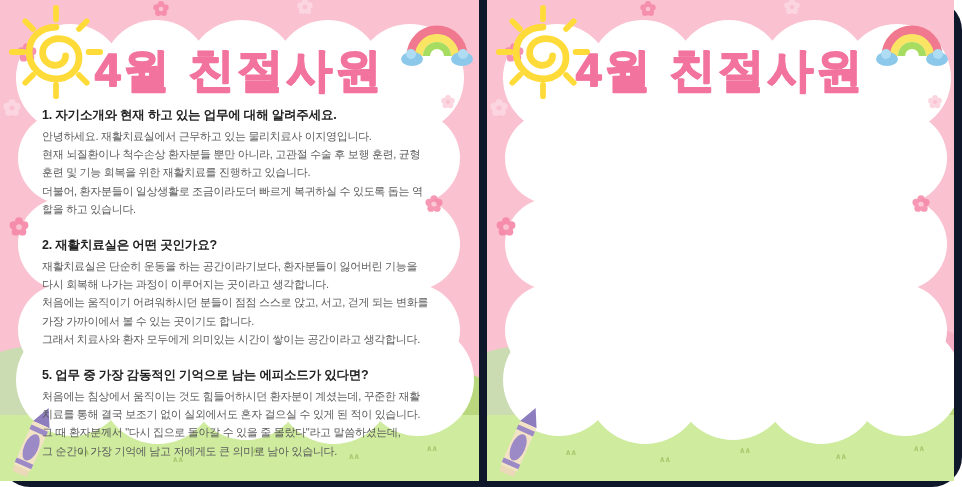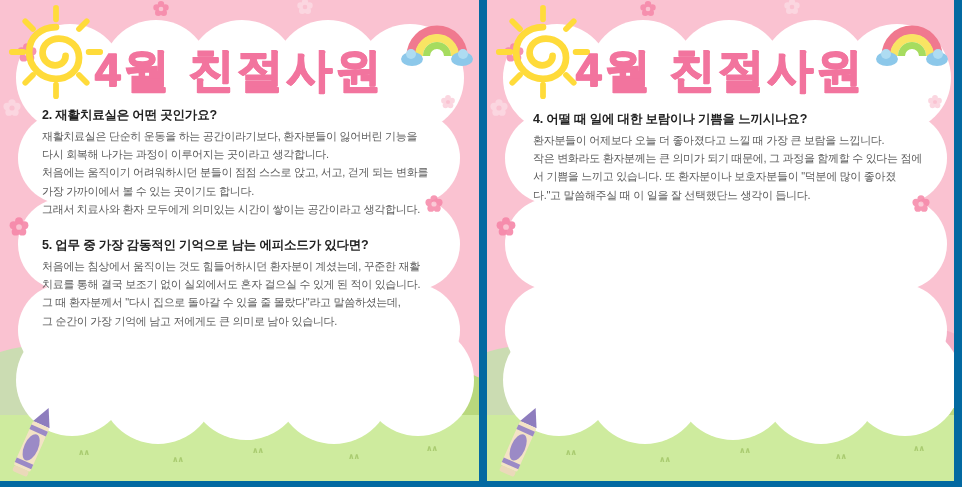--- a/index.html
+++ b/index.html
@@ -1,18 +1,18 @@
 <!DOCTYPE html>
 <html><head>
 <meta charset="utf-8">
 <style>
   * { margin:0; padding:0; box-sizing:border-box; }
   html,body { width:962px; height:487px; background:#ffffff; overflow:hidden;
     font-family:"Liberation Sans","DejaVu Sans",sans-serif; }
-  .stage { position:relative; width:962px; height:487px; background:#0369a1; }
+  .stage { position:relative; width:962px; height:487px; background:#0f172a;border-radius:30px; }
 
   .panel { position:absolute; top:0; height:481px; background:#FAC2D1; overflow:hidden; }
   .panel-left  { left:0;   width:479px; }
   .panel-right { left:487px; width:467px; }
 
   
   .hill { position:absolute; border-radius:50%; }
   .hill-sage  { left:-70px;  top:345px; width:230px; height:175px; background:#CBDCB2; }
   .hill-pink  { right:-80px; top:322px; width:285px; height:225px; background:#F5AFC5; }
   .hill-olive { right:-45px; top:362px; width:230px; height:150px; background:#B9D87D; }
@@ -108,20 +108,28 @@
         <ellipse cx="30" cy="49" rx="7" ry="14" fill="#9B8AC6"></ellipse>
         <rect x="21" y="64" width="18" height="5" fill="#9B8AC6"></rect>
         <rect x="22" y="72" width="16" height="6" rx="2" fill="#EBD9BA"></rect>
       </g>
     </svg>
 
     <h1 class="poster-title">4월 친절사원</h1>
 
     <div class="content">
       <div class="qa">
+        <h2>1. 자기소개와 현재 하고 있는 업무에 대해 알려주세요.</h2>
+        <p>안녕하세요. 재활치료실에서 근무하고 있는 물리치료사 이지영입니다.
+현재 뇌질환이나 척수손상 환자분들 뿐만 아니라, 고관절 수술 후 보행 훈련, 균형
+훈련 및 기능 회복을 위한 재활치료를 진행하고 있습니다.
+더불어, 환자분들이 일상생활로 조금이라도더 빠르게 복귀하실 수 있도록 돕는 역
+할을 하고 있습니다.</p>
+      </div>
+      <div class="qa">
         <h2>2. 재활치료실은 어떤 곳인가요?</h2>
         <p>재활치료실은 단순히 운동을 하는 공간이라기보다, 환자분들이 잃어버린 기능을
 다시 회복해 나가는 과정이 이루어지는 곳이라고 생각합니다.
 처음에는 움직이기 어려워하시던 분들이 점점 스스로 앉고, 서고, 걷게 되는 변화를
 가장 가까이에서 볼 수 있는 곳이기도 합니다.
 그래서 치료사와 환자 모두에게 의미있는 시간이 쌓이는 공간이라고 생각합니다.</p>
       </div>
       <div class="qa">
         <h2>5. 업무 중 가장 감동적인 기억으로 남는 에피소드가 있다면?</h2>
         <p>처음에는 침상에서 움직이는 것도 힘들어하시던 환자분이 계셨는데, 꾸준한 재활
@@ -249,29 +257,20 @@
         <rect x="21" y="24" width="18" height="48" rx="2" fill="#F3E3C5"></rect>
         <rect x="21" y="28" width="18" height="5" fill="#9B8AC6"></rect>
         <ellipse cx="30" cy="49" rx="7" ry="14" fill="#9B8AC6"></ellipse>
         <rect x="21" y="64" width="18" height="5" fill="#9B8AC6"></rect>
         <rect x="22" y="72" width="16" height="6" rx="2" fill="#EBD9BA"></rect>
       </g>
     </svg>
 
     <h1 class="poster-title">4월 친절사원</h1>
 
-    <div class="content">
-      <div class="qa">
-        <h2>4. 어떨 때 일에 대한 보람이나 기쁨을 느끼시나요?</h2>
-        <p>환자분들이 어제보다 오늘 더 좋아졌다고 느낄 때 가장 큰 보람을 느낍니다.
-작은 변화라도 환자분께는 큰 의미가 되기 때문에, 그 과정을 함께할 수 있다는 점에
-서 기쁨을 느끼고 있습니다. 또 환자분이나 보호자분들이 "덕분에 많이 좋아졌
-다."고 말씀해주실 때 이 일을 잘 선택했단느 생각이 듭니다.</p>
-      </div>
-    </div>
   <svg viewBox="0 0 20 20" width="22" height="22" class="flower" style="left: 16px; top: 42px; opacity: 0.9;">
         <circle cx="10" cy="4.8" r="3.6" fill="#F687A8"></circle>
         <circle cx="14.945493884734798" cy="8.393111629250274" r="3.6" fill="#F687A8"></circle>
         <circle cx="13.05648331192086" cy="14.206888370749727" r="3.6" fill="#F687A8"></circle>
         <circle cx="6.94351668807914" cy="14.206888370749727" r="3.6" fill="#F687A8"></circle>
         <circle cx="5.054506115265202" cy="8.39311162925027" r="3.6" fill="#F687A8"></circle>
         <circle cx="10" cy="10" r="2.6" fill="#FAC2D1"></circle>
       </svg>
       <svg viewBox="0 0 20 20" width="18" height="18" class="flower" style="left: 152px; top: 0px; opacity: 0.85;">
         <circle cx="10" cy="4.8" r="3.6" fill="#F687A8"></circle>

